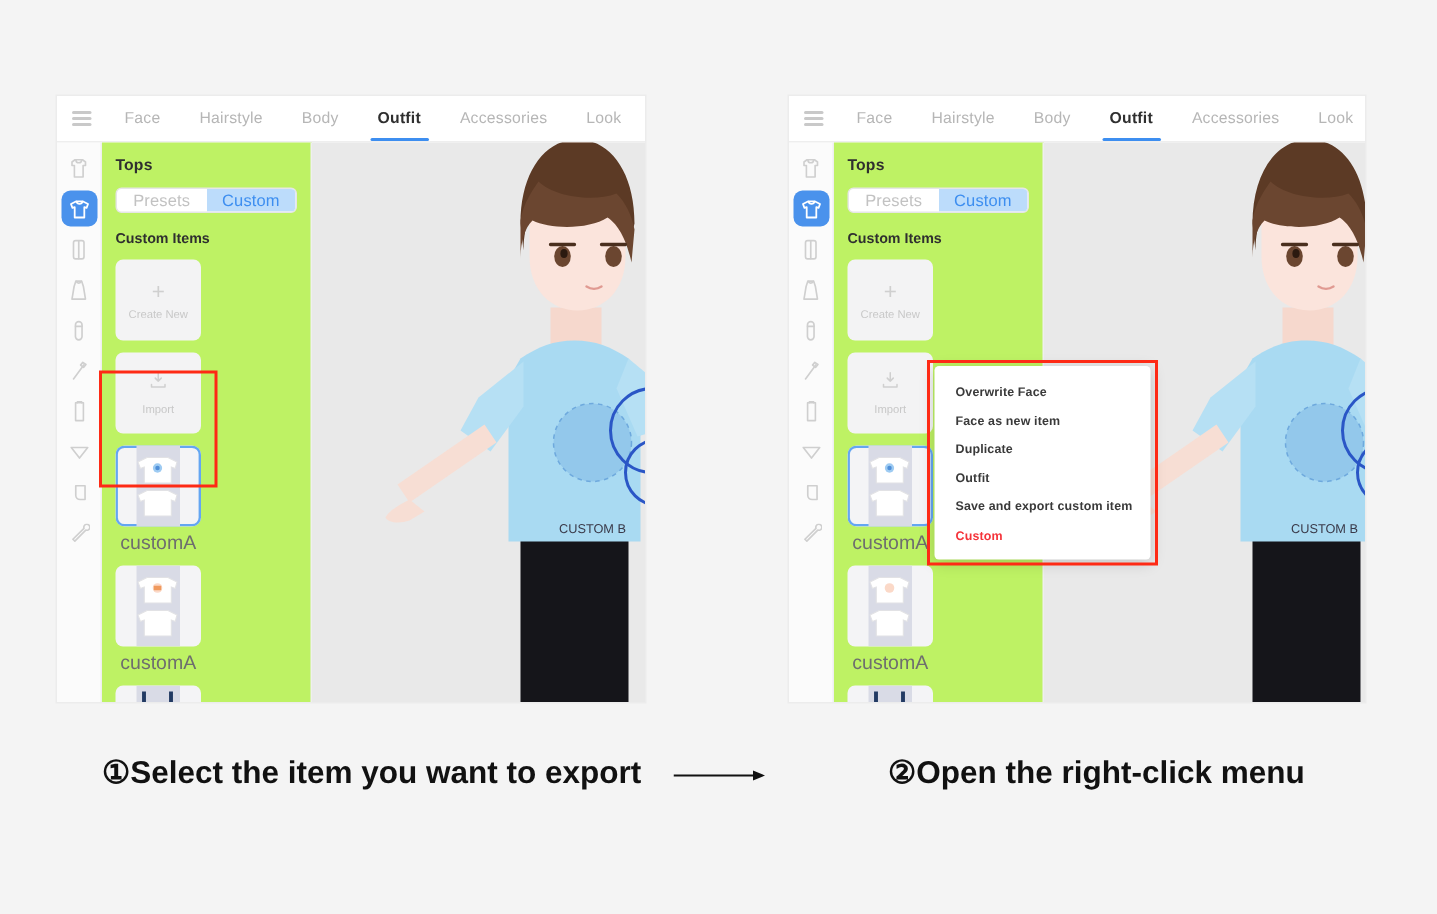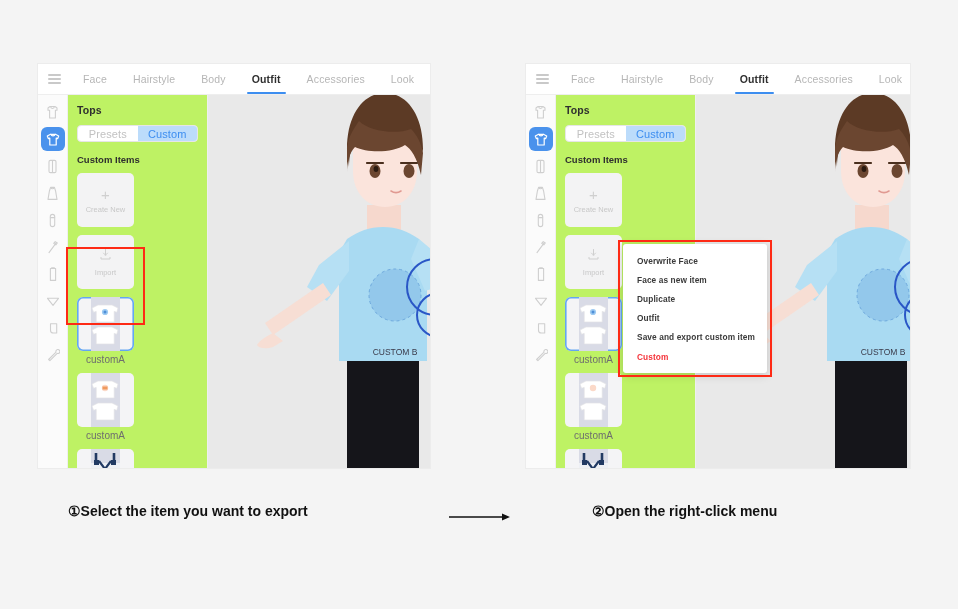--- a/index.html
+++ b/index.html
@@ -97,21 +97,21 @@
   .grid { display: flex; flex-wrap: wrap; gap: 8px; }
   .cell { width: 57px; }
   .tile {
     width: 57px; height: 54px; border-radius: 5px;
     background: #f3f3f4;
     display: flex; flex-direction: column; align-items: center; justify-content: center;
     gap: 3px; overflow: hidden; position: relative;
   }
   .tile-label { font-size: 7.5px; color: #c8c8c8; }
   .cell-caption {
-    font-size: 10px; color: #6e6e6e; text-align: center;
+    font-size: 13px; color: #6e6e6e; text-align: center;
     margin-top: 3px; white-space: nowrap; overflow: hidden; text-overflow: ellipsis;
   }
   .tile.thumb { background: #f4f4f6; padding: 0; }
   .tile.selected { box-shadow: inset 0 0 0 1.6px #64a6f2; border-radius: 6px; }
 
   .thumb-inner { position: relative; width: 100%; height: 100%; }
   .thumb-band { position: absolute; left: 14px; right: 14px; top: 0; bottom: 0; background: #d9dbe6; }
 
   .plus-ico { font-size: 15px; color: #cfcfcf; line-height: 1; font-weight: 300; }
 
@@ -134,21 +134,21 @@
   .ctx-item {
     font-size: 8.3px; font-weight: bold; color: #3a3a3a;
     padding: 4.6px 14px;
     white-space: nowrap; letter-spacing: .1px;
   }
   .ctx-item.danger { color: #f5333a; }
 
   
   .caption {
     position: absolute;
-    font-size: 14px; font-weight: bold; color: #111;
+    font-size: 21px; font-weight: bold; color: #111;
     white-space: nowrap;
   }
   #cap-1 { left: 68px;  top: 503px; }
   #cap-2 { left: 592px; top: 503px; }
   .arrow { position: absolute; left: 449px; top: 512px; width: 62px; height: 10px; }
 </style>
 </head>
 <body>
 
 <div class="stage">

